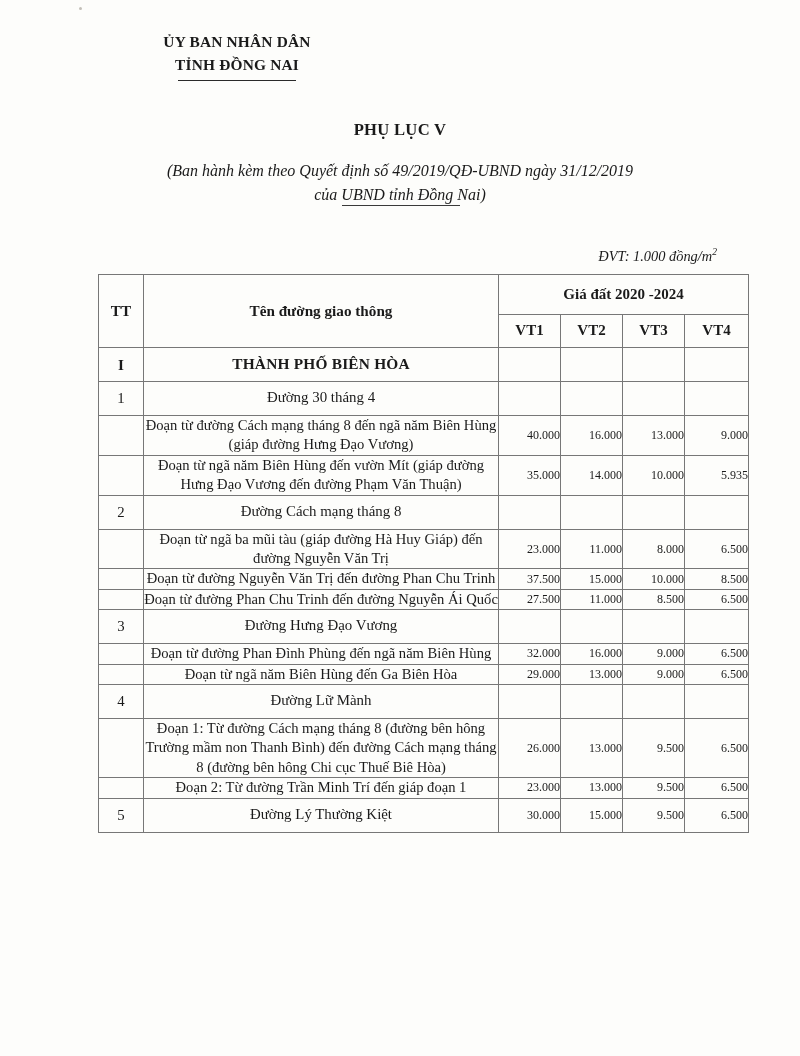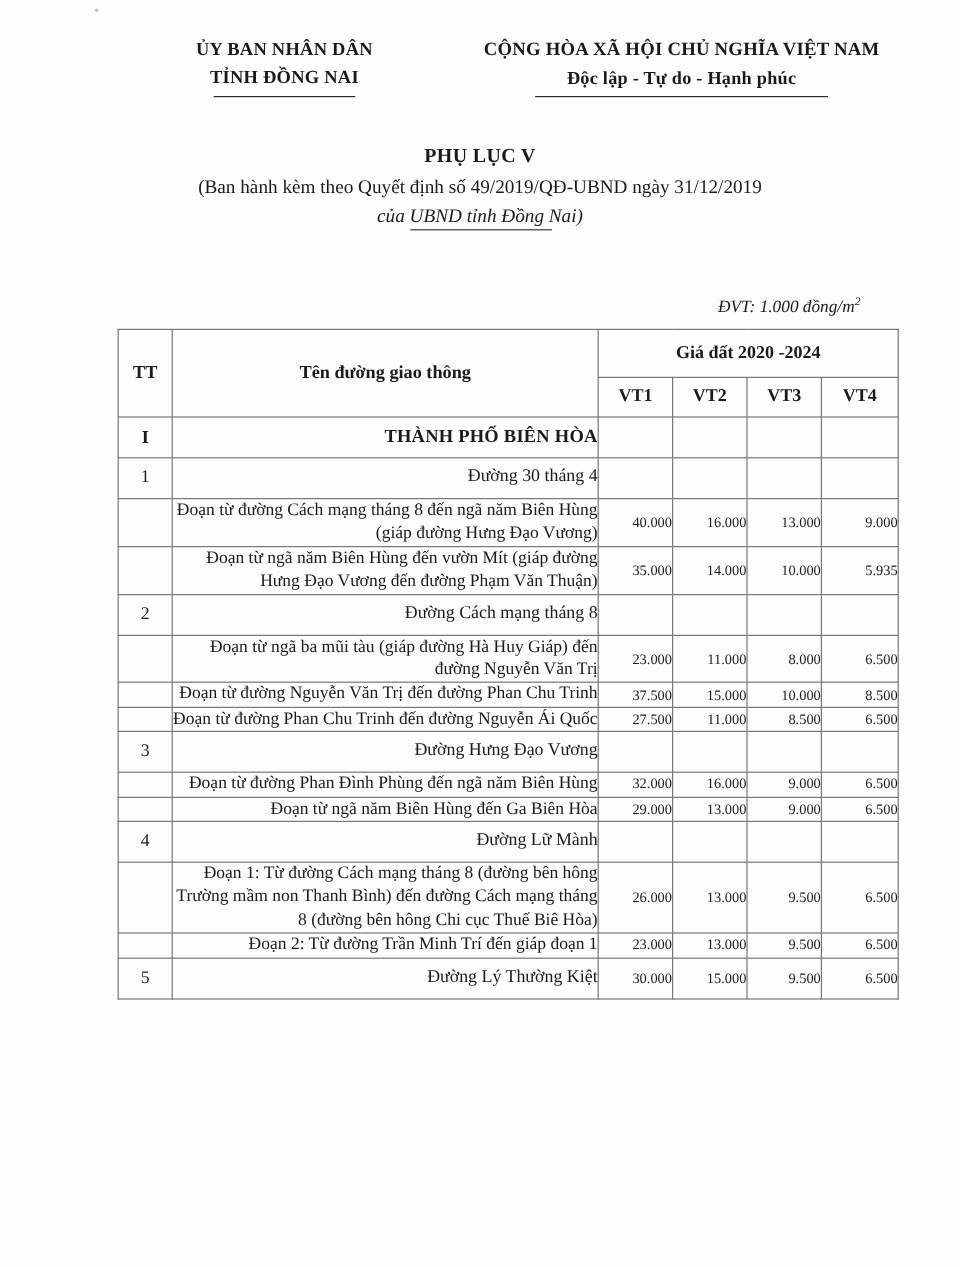--- a/index.html
+++ b/index.html
@@ -93,23 +93,24 @@
     line-height: 1.5;
     letter-spacing: .3px;
   }
   .title-sub {
     font-weight: bold;
     font-size: 17.4px;
     line-height: 1.45;
     letter-spacing: .3px;
   }
   .title-ref {
+    font-style: italic;
     font-size: 16px;
     line-height: 1.5;
-    margin-top: 2px;
+    margin-top: 16px;
   }
   .title-ref-2 {
     font-style: italic;
     font-size: 16px;
     line-height: 1.5;
     display: inline-block;
     position: relative;
   }
   .title-ref-2::after {
     content: "";
@@ -169,21 +170,21 @@
   col.c-vt4  { width: 64px; }
 
   td.tt {
     text-align: center;
     font-size: 14.8px;
   }
   td.tt.section { font-weight: bold; font-size: 15.2px; }
   td.name {
     padding: 5px 7px 6px 9px;
     line-height: 1.33;
-    text-align: right;
+    text-align: center;
   }
   td.name.section {
     font-weight: bold;
     font-size: 15.4px;
     letter-spacing: .2px;
     padding-top: 3px;
     padding-bottom: 4px;
   }
   td.name.road {
     font-size: 14.9px;
@@ -204,27 +205,20 @@
 
 <div class="page">
 
   <div class="speck"></div>
 
   <div class="letterhead">
     <div class="lh-left">
       <div class="lh-line">ỦY BAN NHÂN DÂN</div>
       <div class="lh-line">TỈNH ĐỒNG NAI</div>
       <div class="rule left-rule"></div>
-    </div>
-    <div class="lh-right">
-      <div class="lh-line nation">CỘNG HÒA XÃ HỘI CHỦ NGHĨA VIỆT NAM</div>
-      <div>
-        <span class="lh-line motto">Độc lập - Tự do - Hạnh phúc</span>
-        <div class="rule right-rule"></div>
-      </div>
     </div>
   </div>
 
   <div class="title-block">
     <div class="title-main">PHỤ LỤC V</div>
     <div class="title-ref">(Ban hành kèm theo Quyết định số 49/2019/QĐ-UBND ngày 31/12/2019</div>
     <div><span class="title-ref-2">của UBND tỉnh Đồng Nai)</span></div>
   </div>
 
   <div class="unit-note">

